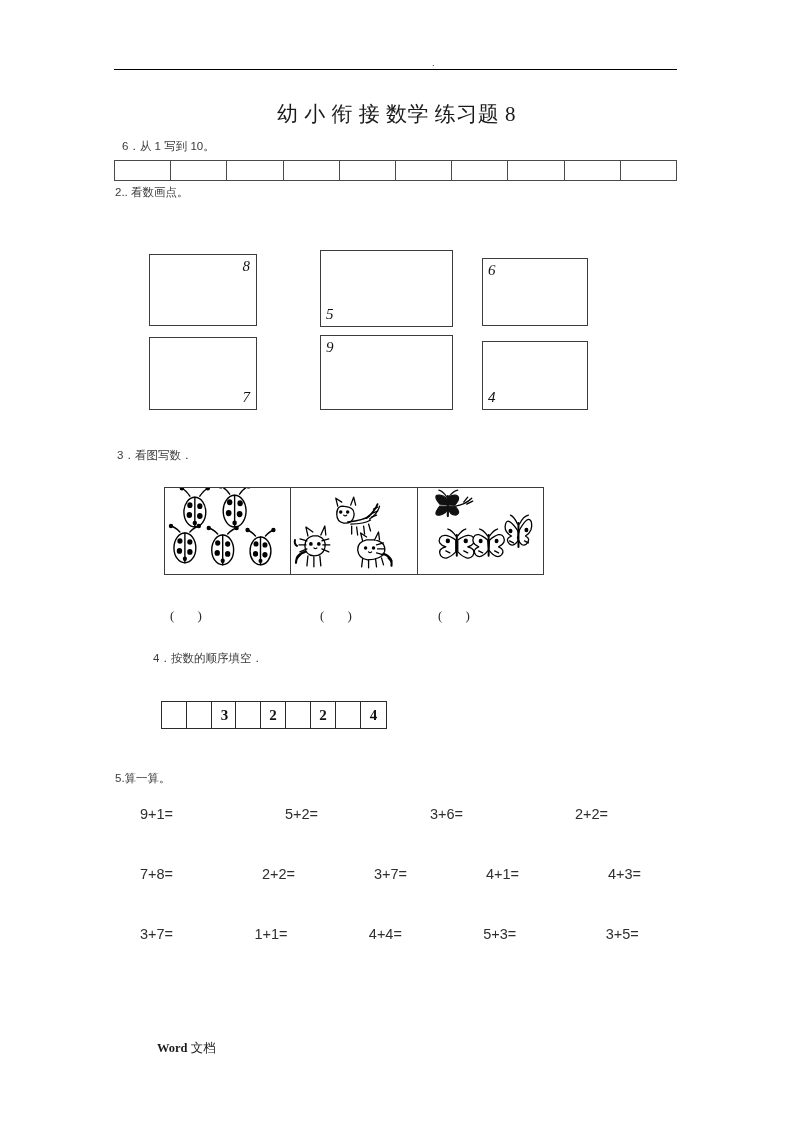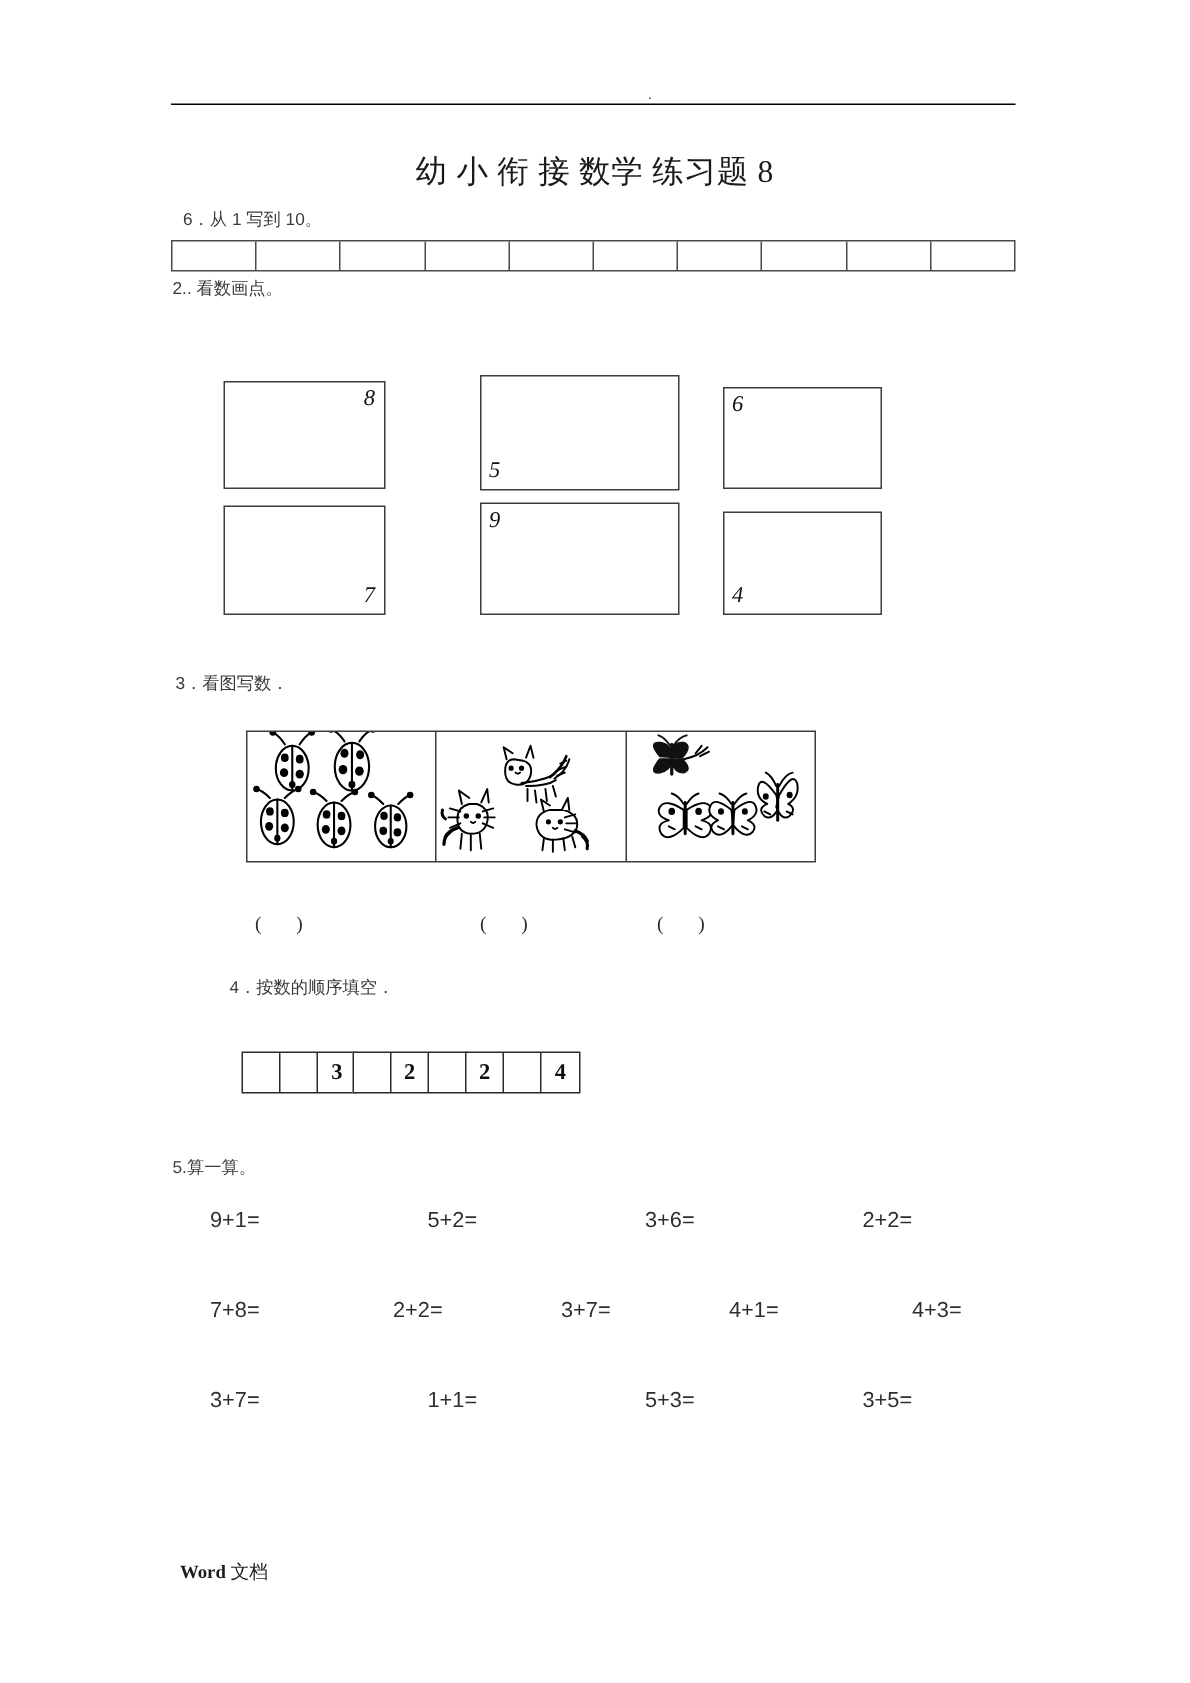--- a/index.html
+++ b/index.html
@@ -187,21 +187,21 @@
 
   
   .footer {
     position: absolute;
     left: 120px;
     top: 1040px;
     font-size: 12.5px;
     color: #1c1c1c;
     font-family: "Liberation Serif", "DejaVu Serif", serif;
   }
-  .footer .w { font-weight: bold; }
+  .footer .w { font-weight: bold; margin-left: 37px; }
 </style>
 </head>
 <body>
 
 <div id="page">
 
   <div class="header-dot">.</div>
   <div class="header-rule"></div>
 
   <div class="doc-title">幼 小 衔 接  数学 练习题 8</div>
@@ -462,20 +462,21 @@
     <div class="math-row r2">
       <div class="math-cell">7+8=</div>
       <div class="math-cell">2+2=</div>
       <div class="math-cell">3+7=</div>
       <div class="math-cell">4+1=</div>
       <div class="math-cell">4+3=</div>
     </div>
     <div class="math-row r3">
       <div class="math-cell">3+7=</div>
       <div class="math-cell">1+1=</div>
+      <div class="math-cell">4+4=</div>
       <div class="math-cell">5+3=</div>
       <div class="math-cell">3+5=</div>
     </div>
   </div>
 
   <div class="footer">
     <span class="w">Word</span>
     <span>文档</span>
   </div>
 

